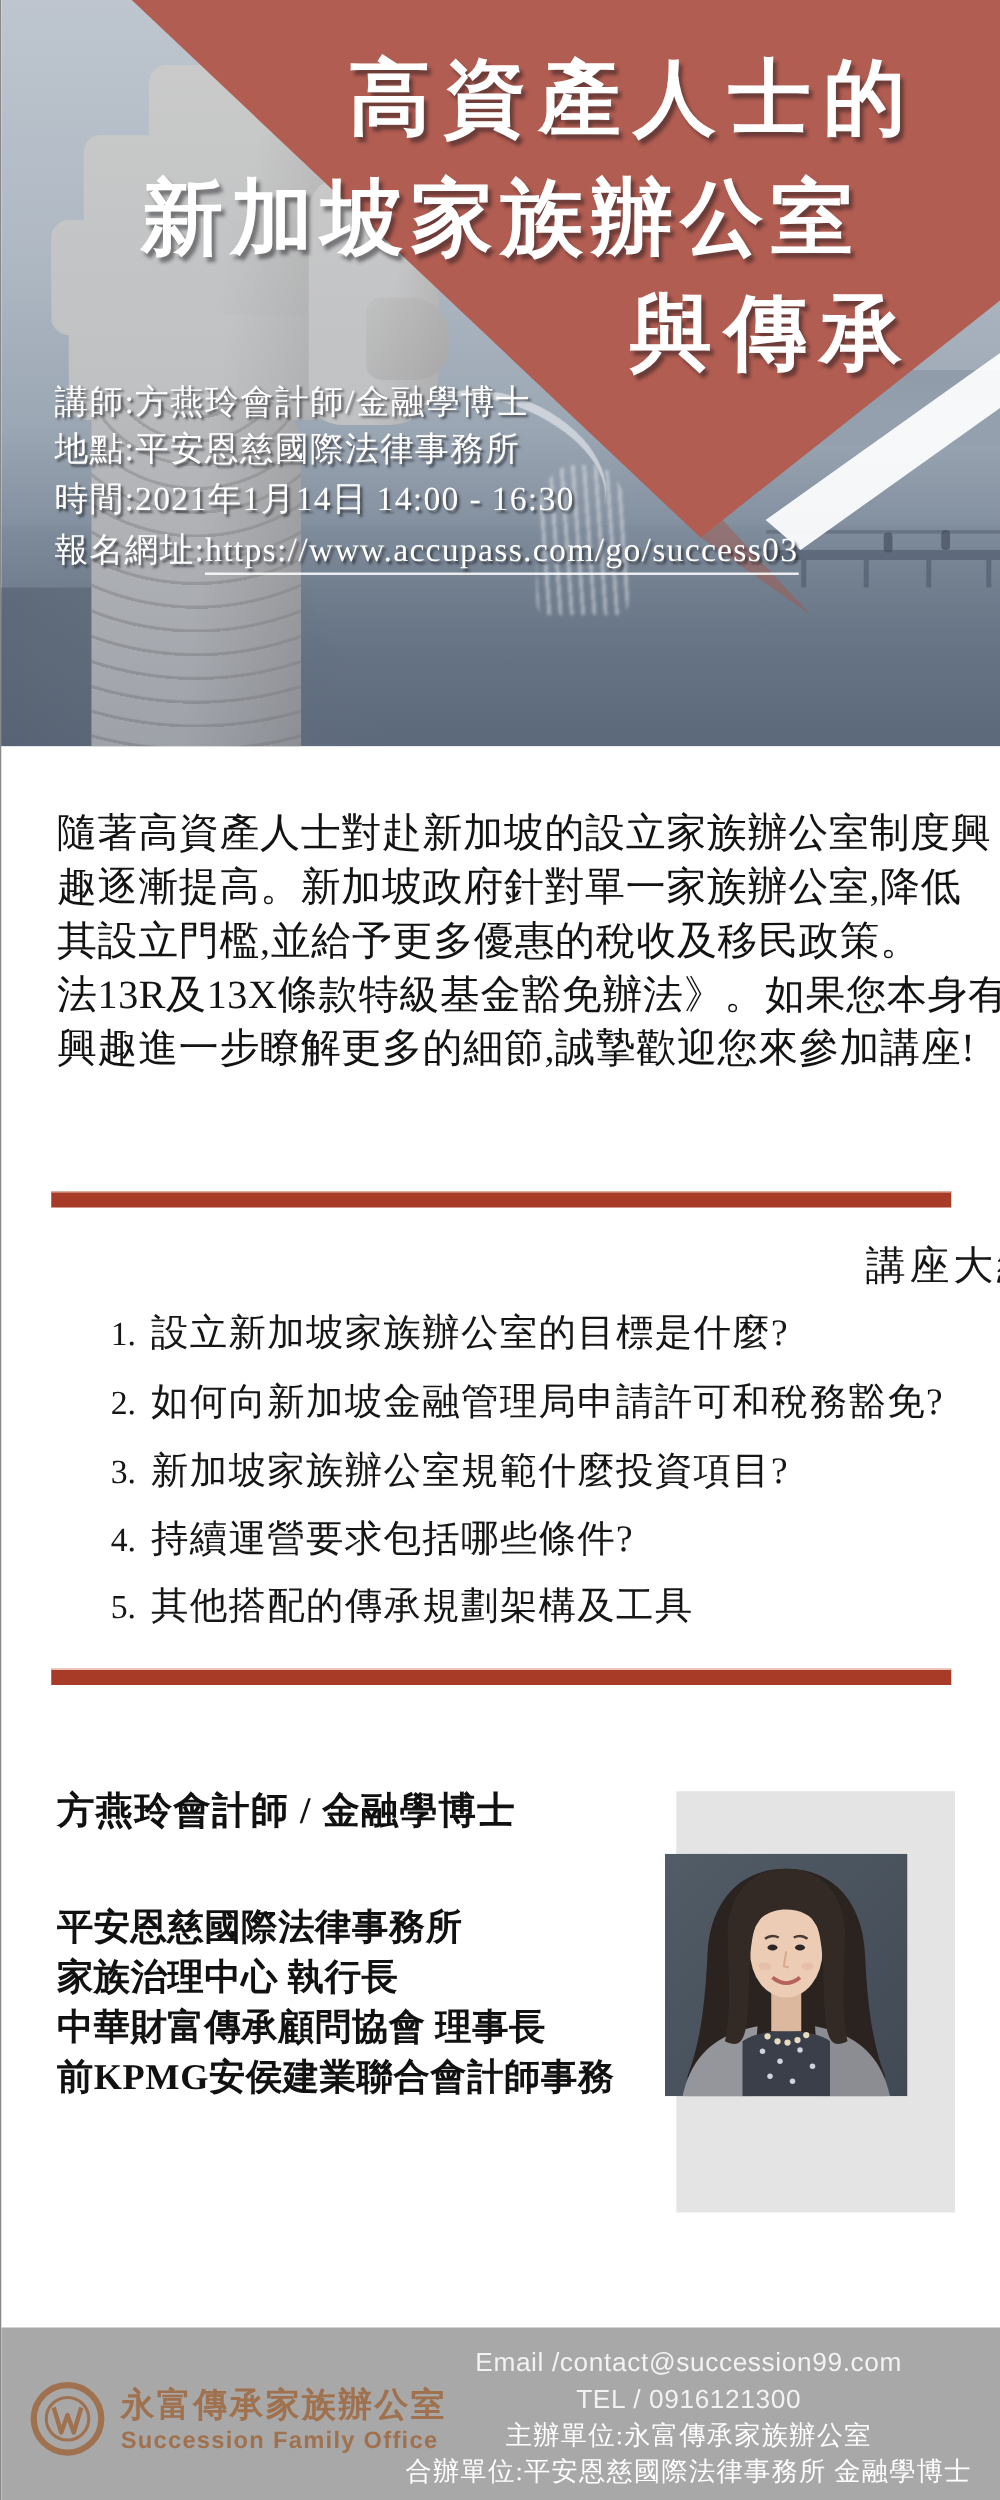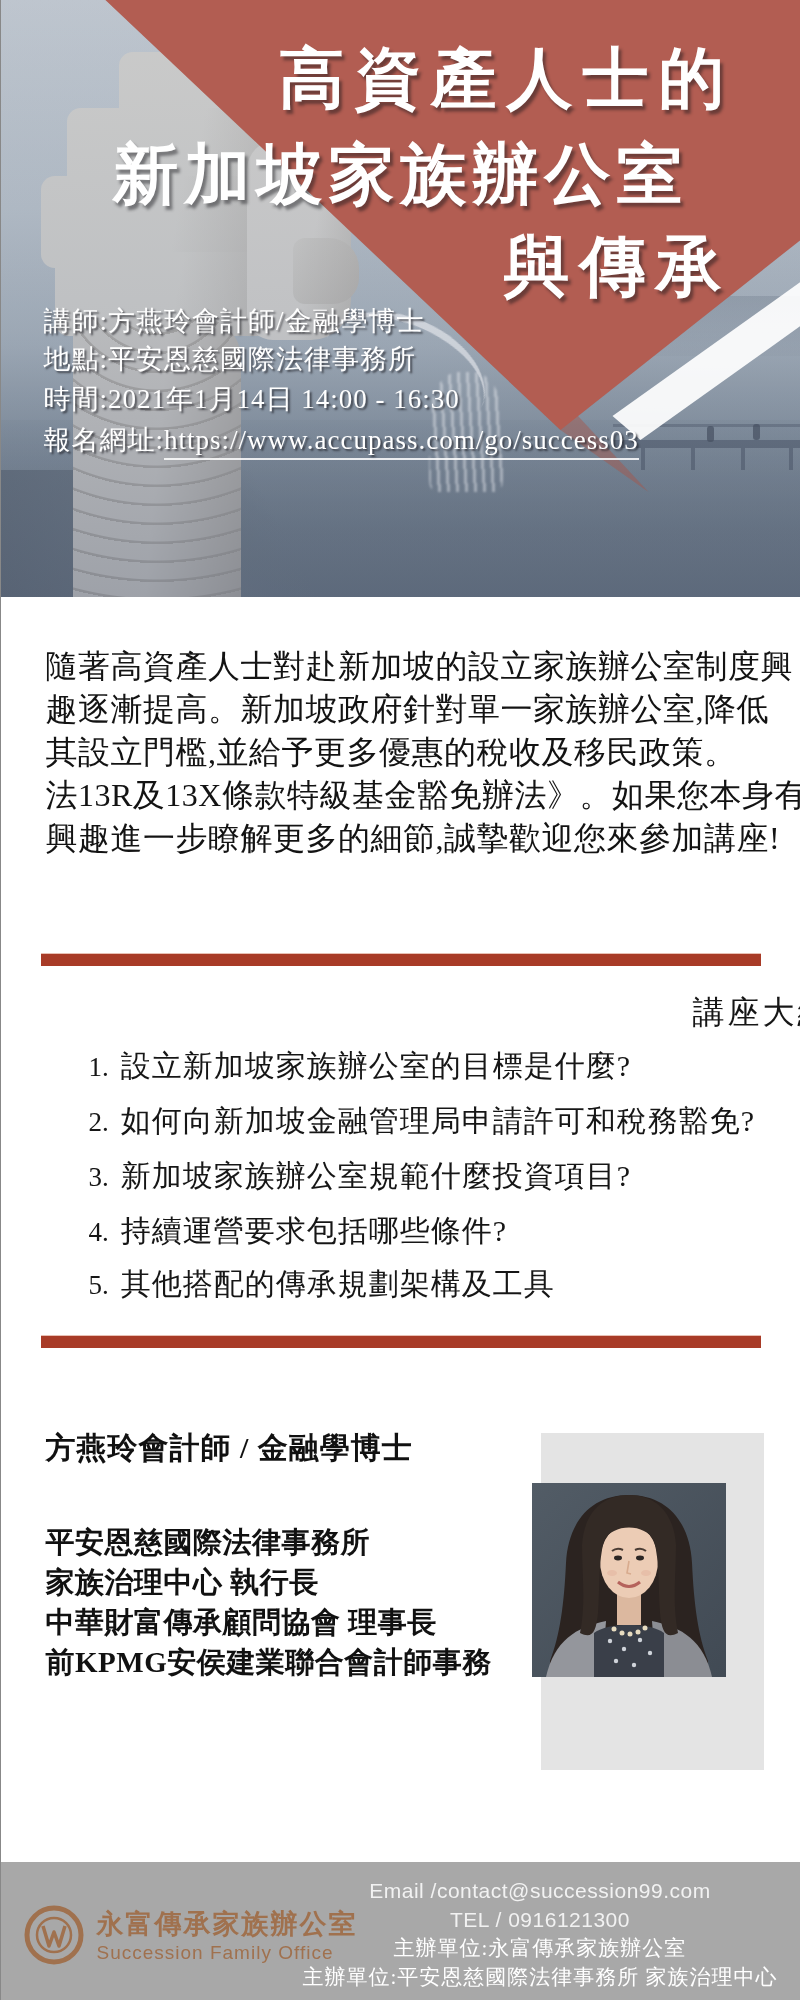--- a/index.html
+++ b/index.html
@@ -91,21 +91,21 @@
   .speaker-bio span{display:block;white-space:nowrap;}
   .photo-backdrop{position:absolute;left:540px;top:1433px;width:223px;height:337px;background:#e4e4e4;}
   .speaker-photo{position:absolute;left:531px;top:1483px;width:194px;height:194px;}
 
   
   .footer{position:absolute;left:0;top:1862px;width:800px;height:138px;background:#a8a8a8;}
   .logo{position:absolute;left:22px;top:1904px;display:flex;align-items:center;}
   .logo-text{margin-left:12px;color:#a0714e;}
   .logo-cn{font-size:27px;font-weight:700;letter-spacing:2px;
        font-family:"Liberation Sans","DejaVu Sans",sans-serif;white-space:nowrap;}
-  .logo-en{font-size:19px;font-weight:400;letter-spacing:1px;
+  .logo-en{font-size:19px;font-weight:700;letter-spacing:1px;
        font-family:"Liberation Sans","DejaVu Sans",sans-serif;white-space:nowrap;}
   .footer-contact{position:absolute;right:22px;top:1876px;text-align:center;color:#fff;line-height:29px;}
   .f-sans{font-family:"Liberation Sans","DejaVu Sans",sans-serif;font-size:21px;color:#f2f2f2;
        font-weight:400;letter-spacing:.5px;white-space:nowrap;}
   .f-serif{font-size:21px;letter-spacing:1px;white-space:nowrap;}
 </style>
 </head>
 <body>
 
 <div id="poster">
@@ -259,16 +259,16 @@
     <div class="logo-text">
       <div class="logo-cn">永富傳承家族辦公室</div>
       <div class="logo-en">Succession Family Office</div>
     </div>
   </div>
 
   <div class="footer-contact">
     <div class="f-sans">Email /contact@succession99.com</div>
     <div class="f-sans">TEL / 0916121300</div>
     <div class="f-serif">主辦單位:永富傳承家族辦公室</div>
-    <div class="f-serif">主辦單位:平安恩慈國際法律事務所 家族治理中心</div>
+    <div class="f-serif">合辦單位:平安恩慈國際法律事務所 金融學博士</div>
   </div>
 
 </div>
 
 </body></html>

